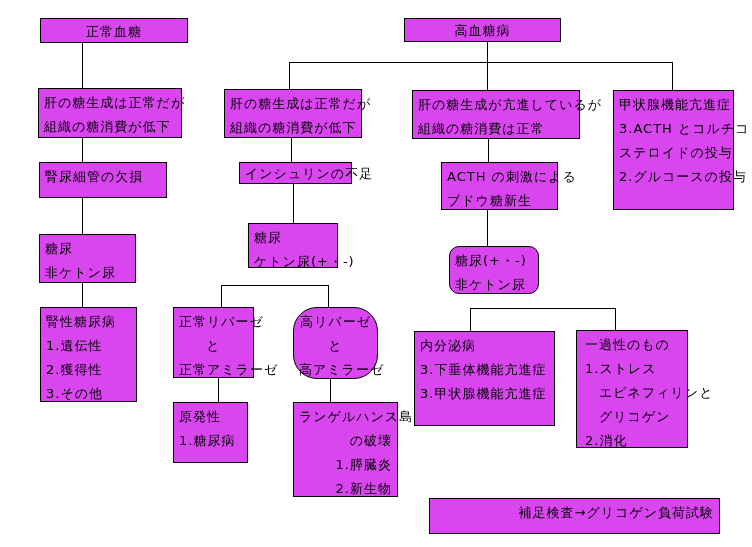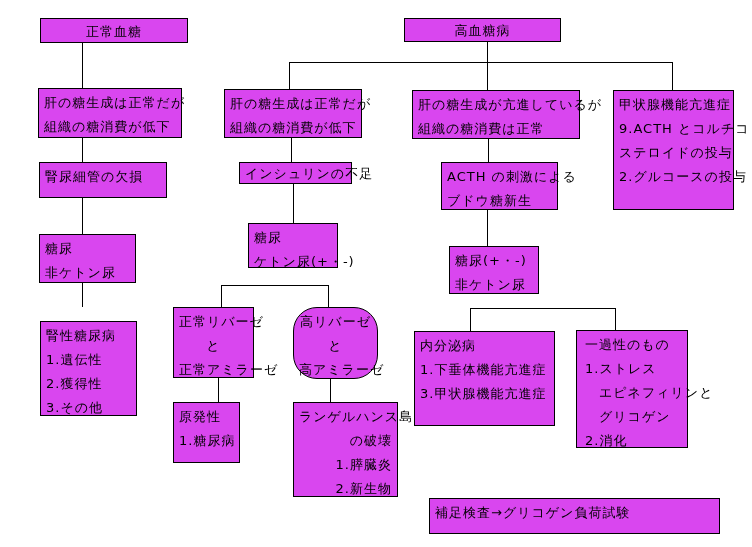--- a/index.html
+++ b/index.html
@@ -74,21 +74,21 @@
         <div>肝の糖生成は正常だが</div>
         <div>組織の糖消費が低下</div>
       </div>
       <div class="fc-box" style="left: 39px; top: 162px; width: 128px; height: 36px; border-color: rgb(0, 0, 0); color: rgb(0, 0, 0);">
         <div>腎尿細管の欠損</div>
       </div>
       <div class="fc-box" style="left: 39px; top: 234px; width: 97px; height: 49px; border-color: rgb(0, 0, 0); color: rgb(0, 0, 0);">
         <div>糖尿</div>
         <div>非ケトン尿</div>
       </div>
-      <div class="fc-box" style="left: 40px; top: 307px; width: 97px; height: 95px; border-color: rgb(0, 0, 0); color: rgb(0, 0, 0); margin-top: 14px;">
+      <div class="fc-box" style="left: 40px; top: 307px; width: 97px; height: 95px; border-color: rgb(0, 0, 0); color: rgb(0, 0, 0);">
         <div>腎性糖尿病</div>
         <div>1.遺伝性</div>
         <div>2.獲得性</div>
         <div>3.その他</div>
       </div>
       <div class="fc-box" style="left: 224px; top: 89px; width: 138px; height: 49px; border-color: rgb(0, 0, 0); color: rgb(0, 0, 0);">
         <div>肝の糖生成は正常だが</div>
         <div>組織の糖消費が低下</div>
       </div>
       <div class="fc-box" style="left: 239px; top: 162px; width: 113px; height: 22px; border-color: rgb(0, 0, 0); color: rgb(0, 0, 0); line-height: 18px;">
@@ -101,60 +101,60 @@
       <div class="fc-box center" style="left: 173px; top: 307px; width: 81px; height: 71px; border-color: rgb(0, 0, 0); color: rgb(0, 0, 0);">
         <div>正常リバーゼ</div>
         <div>と</div>
         <div>正常アミラーゼ</div>
       </div>
       <div class="fc-box center" style="left: 293px; top: 307px; width: 85px; height: 72px; border-color: rgb(0, 0, 0); color: rgb(0, 0, 0); border-radius: 24px;">
         <div>高リバーゼ</div>
         <div>と</div>
         <div>高アミラーゼ</div>
       </div>
-      <div class="fc-box" style="left: 173px; top: 402px; width: 67px; height: 61px; border-color: rgb(0, 0, 0); color: rgb(0, 0, 0);">
+      <div class="fc-box" style="left: 173px; top: 402px; width: 75px; height: 61px; border-color: rgb(0, 0, 0); color: rgb(0, 0, 0);">
         <div>原発性</div>
         <div>1.糖尿病</div>
       </div>
       <div class="fc-box" style="left: 293px; top: 402px; width: 105px; height: 95px; border-color: rgb(0, 0, 0); color: rgb(0, 0, 0); text-align: right;">
         <div>ランゲルハンス島</div>
         <div>の破壊</div>
         <div>1.膵臓炎</div>
         <div>2.新生物</div>
       </div>
       <div class="fc-box center" style="left: 404px; top: 18px; width: 157px; height: 24px; border-color: rgb(0, 0, 0); color: rgb(0, 0, 0); line-height: 20px;">
         <div>高血糖病</div>
       </div>
       <div class="fc-box" style="left: 441px; top: 162px; width: 117px; height: 48px; border-color: rgb(0, 0, 0); color: rgb(0, 0, 0);">
         <div>ACTH の刺激による</div>
         <div>ブドウ糖新生</div>
       </div>
       <div class="fc-box" style="left: 412px; top: 90px; width: 168px; height: 49px; border-color: rgb(0, 0, 0); color: rgb(0, 0, 0);">
         <div>肝の糖生成が亢進しているが</div>
         <div>組織の糖消費は正常</div>
       </div>
-      <div class="fc-box" style="left: 449px; top: 246px; width: 90px; height: 48px; border-color: rgb(0, 0, 0); color: rgb(0, 0, 0);">
+      <div class="fc-box" style="left: 449px; top: 246px; width: 90px; height: 48px; border-color: rgb(0, 0, 0); color: rgb(0, 0, 0); border-radius: 10px;">
         <div>糖尿(+・-)</div>
         <div>非ケトン尿</div>
       </div>
       <div class="fc-box" style="left: 414px; top: 331px; width: 141px; height: 95px; border-color: rgb(0, 0, 0); color: rgb(0, 0, 0);">
         <div>内分泌病</div>
-        <div>1.下垂体機能亢進症</div>
+        <div>3.下垂体機能亢進症</div>
         <div>3.甲状腺機能亢進症</div>
       </div>
       <div class="fc-box" style="left: 576px; top: 330px; width: 112px; height: 118px; border-color: rgb(0, 0, 0); color: rgb(0, 0, 0); padding-left: 8px;">
         <div>一過性のもの</div>
         <div>1.ストレス</div>
         <div>　エピネフィリンと</div>
         <div>　グリコゲン</div>
         <div>2.消化</div>
       </div>
       <div class="fc-box" style="left: 613px; top: 90px; width: 121px; height: 120px; border-color: rgb(0, 0, 0); color: rgb(0, 0, 0);">
         <div>甲状腺機能亢進症</div>
-        <div>9.ACTH とコルチコ</div>
+        <div>3.ACTH とコルチコ</div>
         <div>ステロイドの投与</div>
         <div>2.グルコースの投与</div>
       </div>
-      <div class="fc-box" style="left: 429px; top: 498px; width: 291px; height: 36px; border-color: rgb(0, 0, 0); color: rgb(0, 0, 0);">
+      <div class="fc-box" style="left: 429px; top: 498px; width: 291px; height: 36px; border-color: rgb(0, 0, 0); color: rgb(0, 0, 0); text-align: right;">
         <div>補足検査→グリコゲン負荷試験</div>
       </div>
     </div>
 </div>
 
 </body></html>

